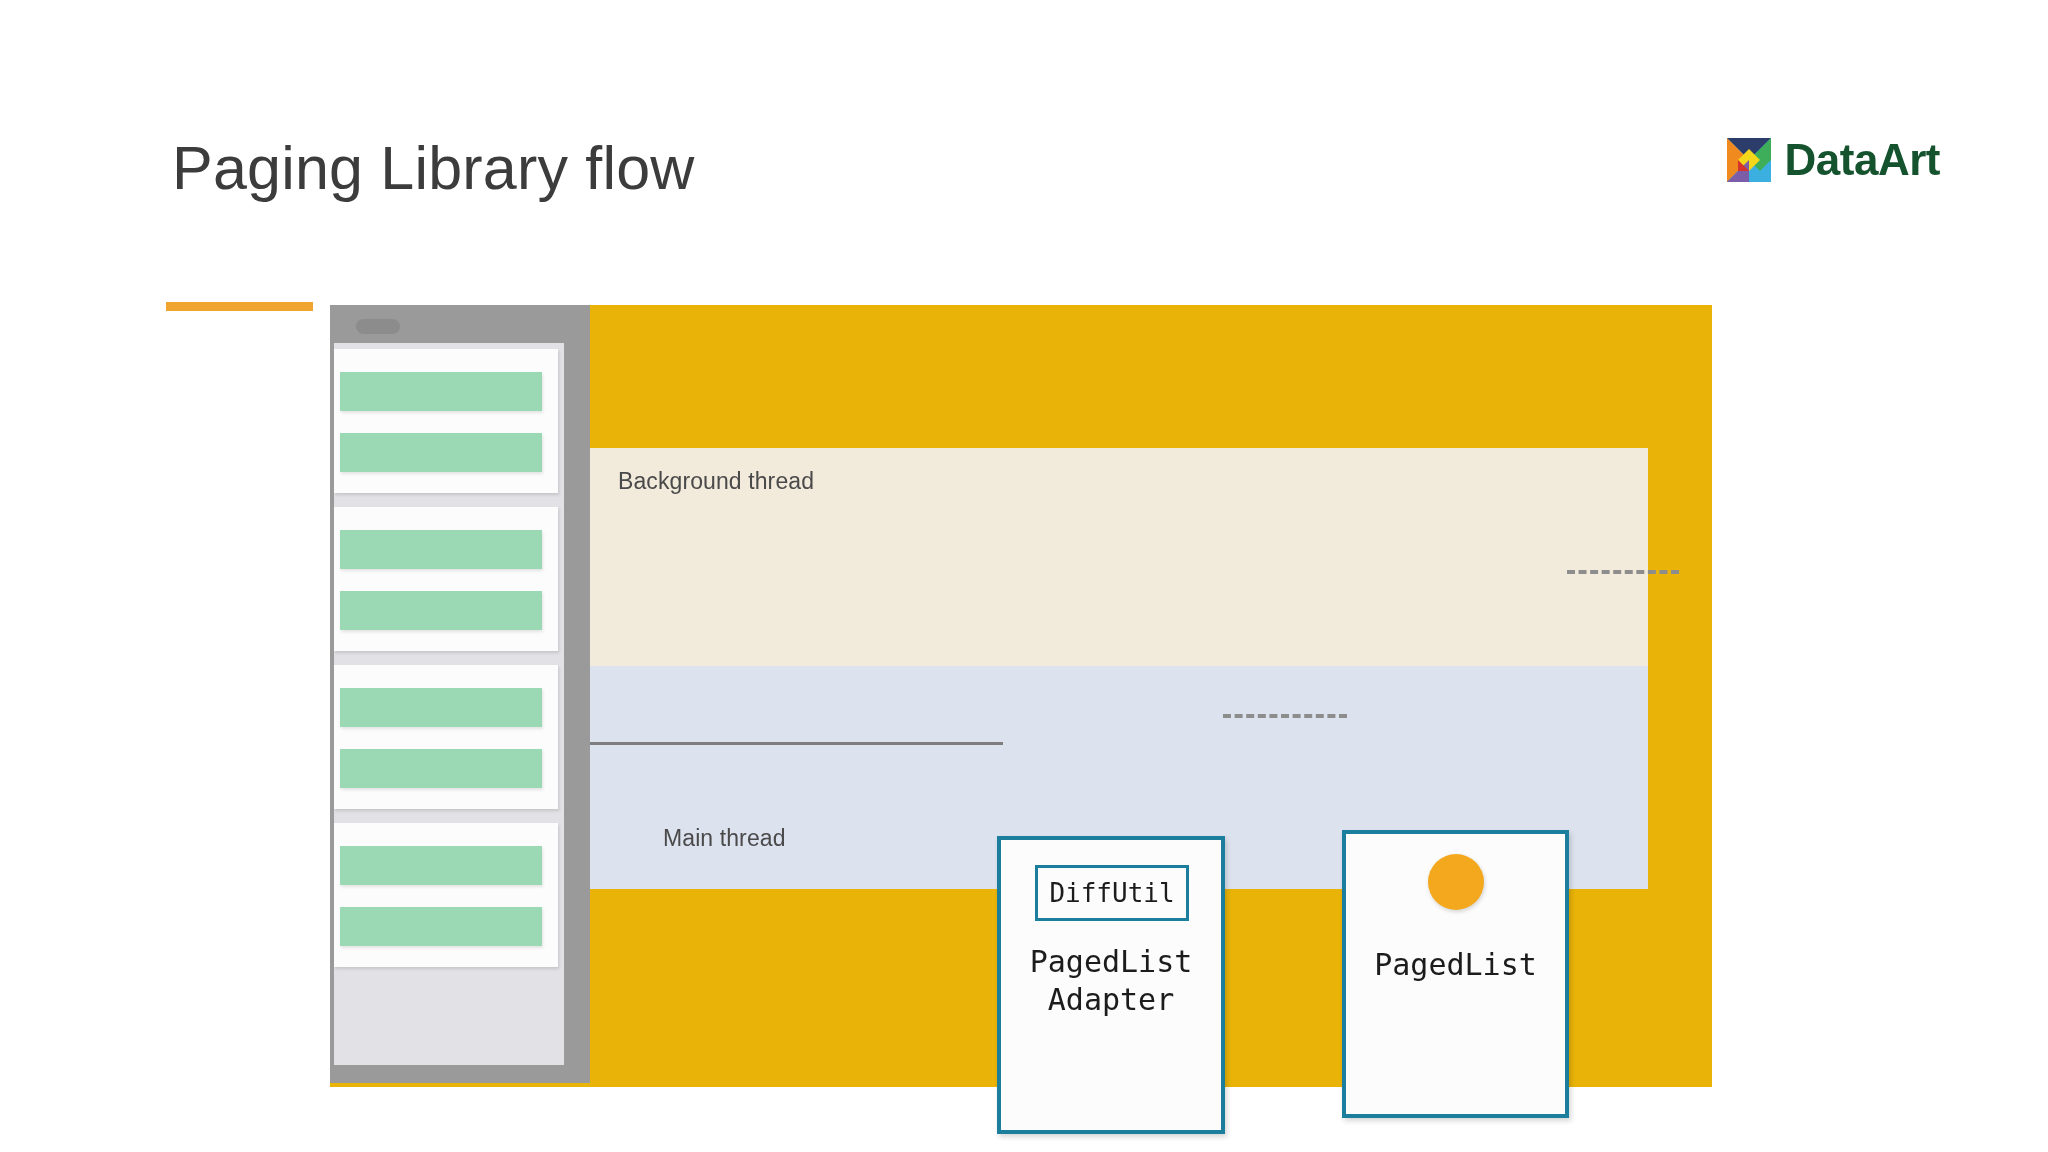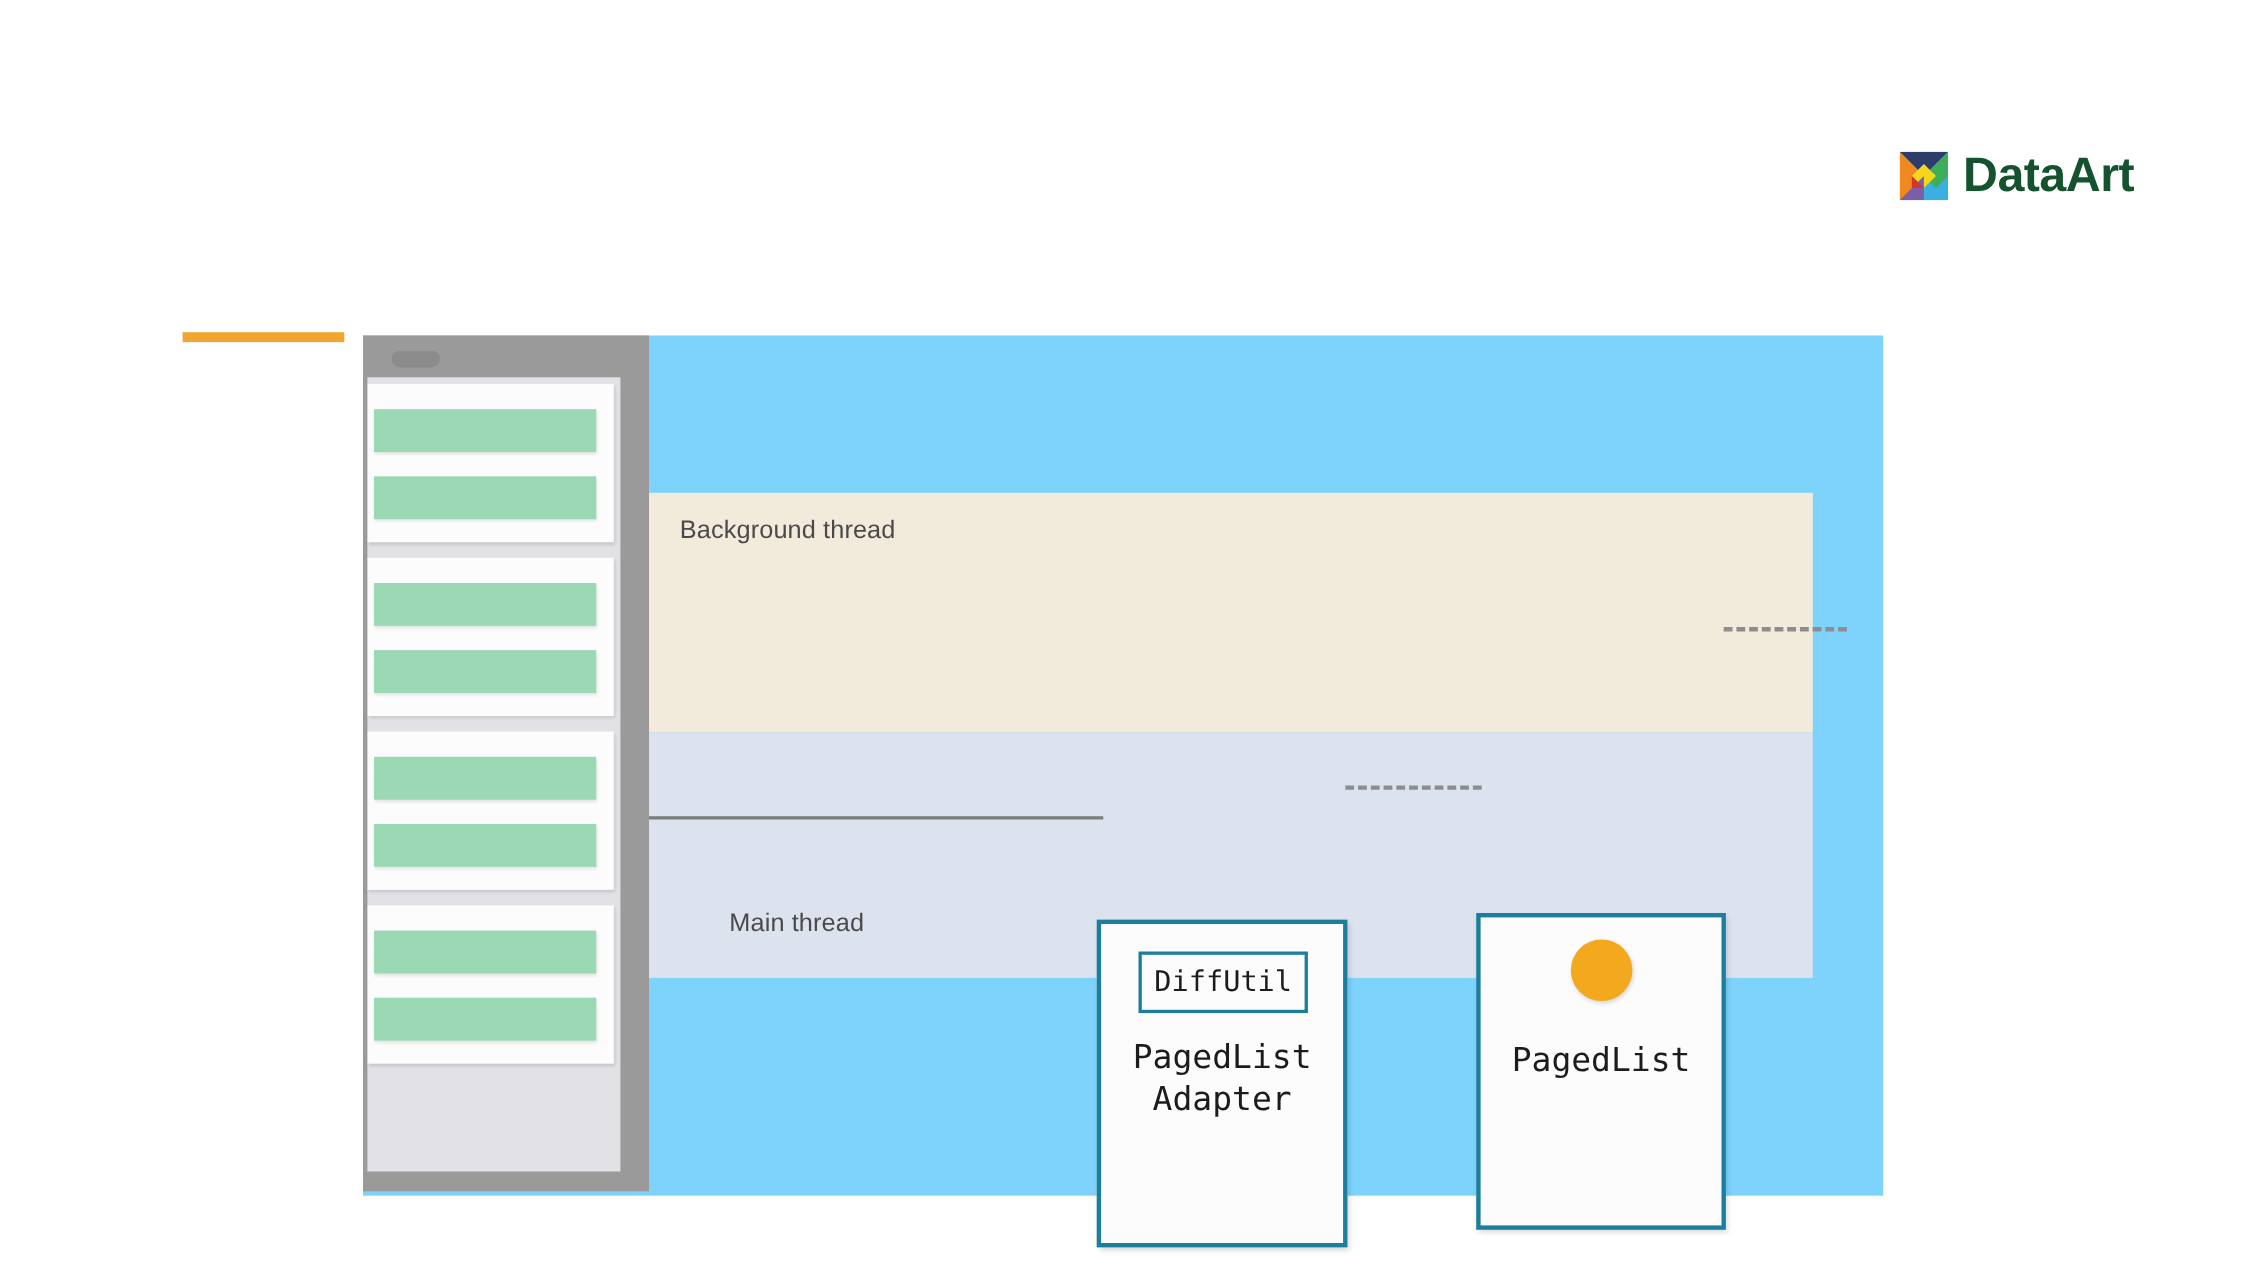--- a/index.html
+++ b/index.html
@@ -69,21 +69,21 @@
     white-space: nowrap;
   }
 
   
   .diagram {
     position: absolute;
     left: 330px;
     top: 305px;
     width: 1382px;
     height: 782px;
-    background: #7dd3fc;
+    background: #eab308;
   }
 
   
   .band {
     position: absolute;
     left: 258px;
     width: 1060px;
   }
   .band-background {
     top: 143px;
@@ -232,20 +232,21 @@
     align-items: center;
     justify-content: center;
     font-size: 30px;
   }
 </style>
 </head>
 <body>
 
 <div class="slide">
 
+  <div class="slide-title">Paging Library flow</div>
 
   <div class="accent-rule"></div>
 
   <div class="brand">
     <svg class="brand-mark" viewBox="0 0 100 100">
       <rect x="0" y="0" width="100" height="100" fill="#3AAFE0"></rect>
       <polygon points="0,0 100,0 50,50" fill="#2C3D6B"></polygon>
       <polygon points="0,0 50,50 0,100" fill="#F08A1E"></polygon>
       <polygon points="100,0 100,100 50,50" fill="#3FAE5A"></polygon>
       <polygon points="50,25 75,50 50,75 25,50" fill="#F4D71A"></polygon>

